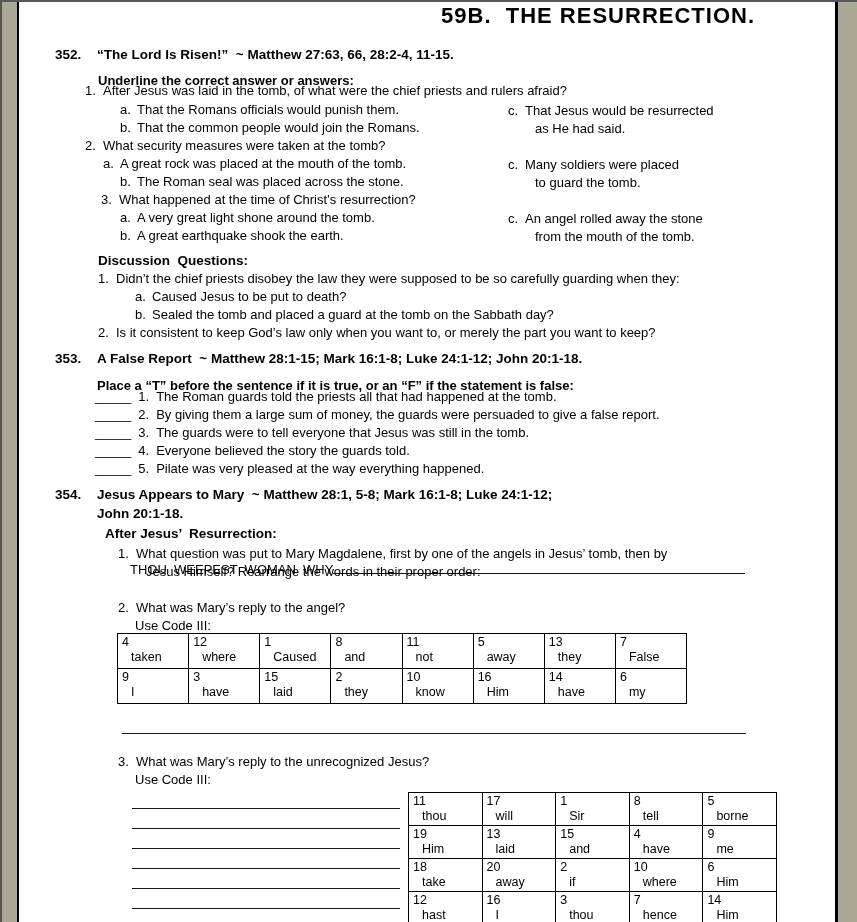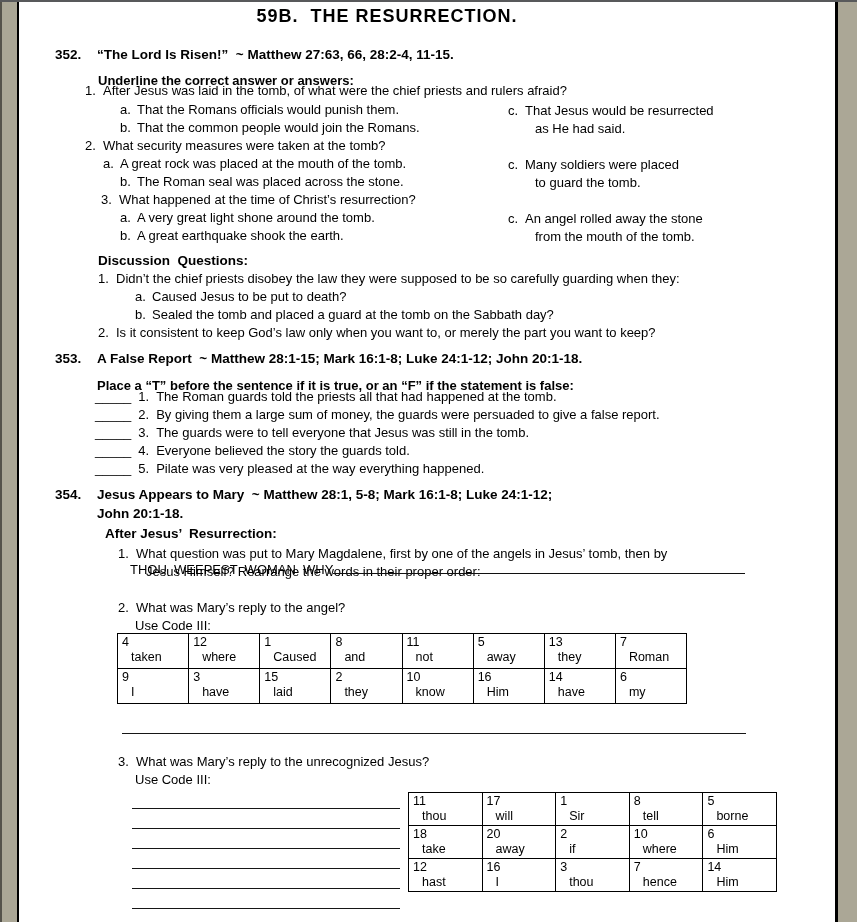--- a/index.html
+++ b/index.html
@@ -11,21 +11,21 @@
   .top-line{position:absolute;top:0;left:0;width:857px;height:2px;background:#58595b;z-index:5;}
   .left-edge{position:absolute;top:0;left:0;width:2px;height:922px;background:#55534b;}
   .page{
     position:absolute;left:17px;top:2px;width:816px;height:920px;
     background:#ffffff;border-left:2px solid #000;border-right:3px solid #000;
     overflow:hidden;
   }
   .ln{position:absolute;white-space:pre;line-height:18px;}
   .b{font-weight:700;margin-top:8px;}
   .hd{font-weight:700;font-size:13.5px;}
-  .title{left:0;top:5px;width:736px;text-align:center;font-weight:700;font-size:18px;letter-spacing:1px;}
+  .title{left:0;top:5px;width:736px;text-align:right;font-weight:700;font-size:22px;letter-spacing:1px;}
   .qn{display:inline-block;width:18px;}
   .ol{display:inline-block;width:17px;}
   .inline-rule{display:inline-block;width:412px;height:3px;border-bottom:1.4px solid #101010;}
   .rule{position:absolute;height:0;border-top:1.4px solid #161616;}
   table.ct{position:absolute;border-collapse:collapse;table-layout:fixed;}
   table.ct td{border:1.7px solid #000;vertical-align:top;padding:1px 2px 0 4px;font-size:12.5px;line-height:15px;}
   #t1{left:98px;top:631px;width:570px;}
   #t1 td{height:33px;}
   #t2{left:389px;top:790px;width:369px;}
   #t2 td{height:31px;}
@@ -122,21 +122,21 @@
         <td>
               <div class="cn">5</div>
               <div class="cw">away</div>
             </td>
         <td>
               <div class="cn">13</div>
               <div class="cw">they</div>
             </td>
         <td>
               <div class="cn">7</div>
-              <div class="cw">Roman</div>
+              <div class="cw">False</div>
             </td>
       </tr>
       <tr>
         <td>
               <div class="cn">9</div>
               <div class="cw">I</div>
             </td>
         <td>
               <div class="cn">3</div>
               <div class="cw">have</div>
@@ -200,20 +200,42 @@
               <div class="cn">8</div>
               <div class="cw">tell</div>
             </td>
         <td>
               <div class="cn">5</div>
               <div class="cw">borne</div>
             </td>
       </tr>
       <tr>
         <td>
+              <div class="cn">19</div>
+              <div class="cw">Him</div>
+            </td>
+        <td>
+              <div class="cn">13</div>
+              <div class="cw">laid</div>
+            </td>
+        <td>
+              <div class="cn">15</div>
+              <div class="cw">and</div>
+            </td>
+        <td>
+              <div class="cn">4</div>
+              <div class="cw">have</div>
+            </td>
+        <td>
+              <div class="cn">9</div>
+              <div class="cw">me</div>
+            </td>
+      </tr>
+      <tr>
+        <td>
               <div class="cn">18</div>
               <div class="cw">take</div>
             </td>
         <td>
               <div class="cn">20</div>
               <div class="cw">away</div>
             </td>
         <td>
               <div class="cn">2</div>
               <div class="cw">if</div>

